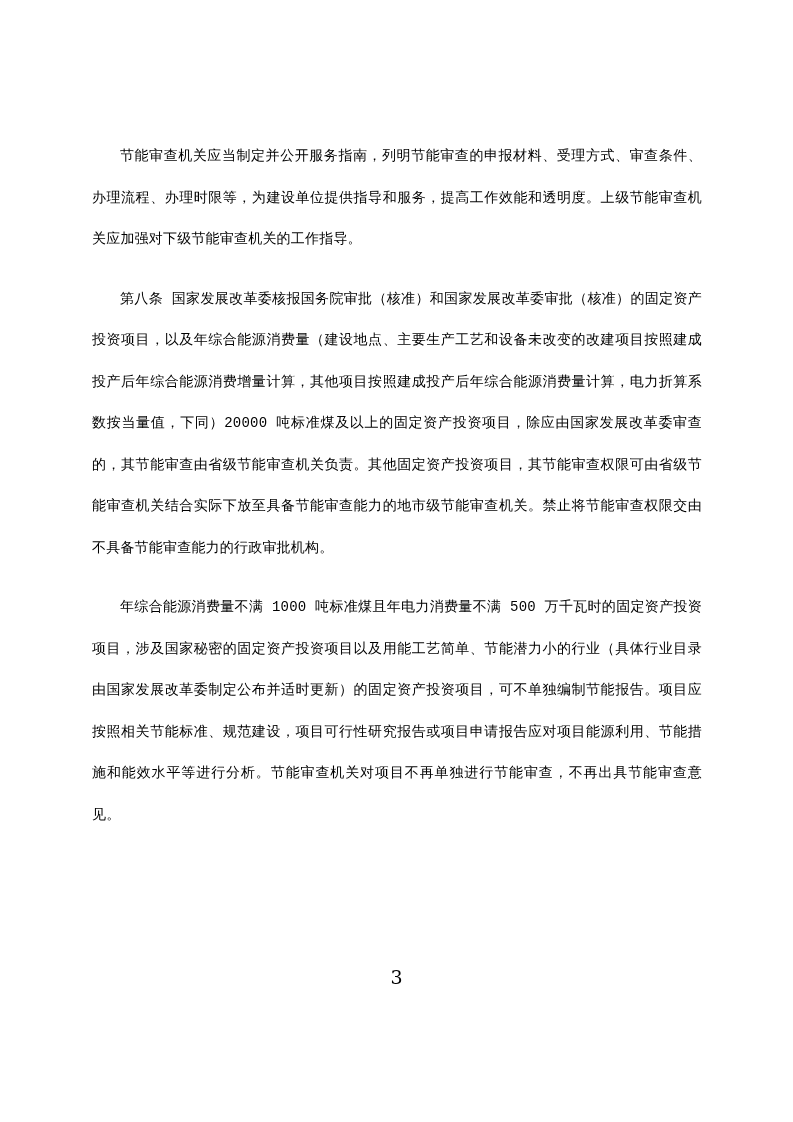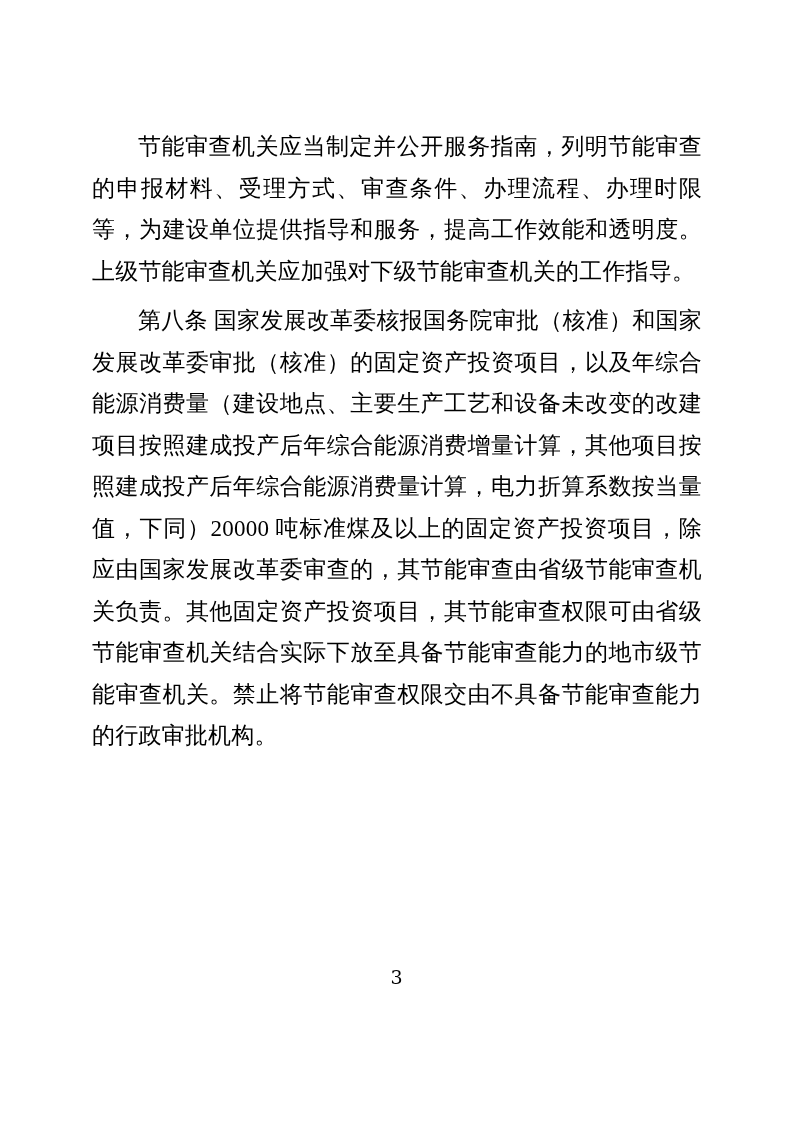--- a/index.html
+++ b/index.html
@@ -23,42 +23,43 @@
     background: #ffffff;
     overflow: hidden;
   }
   .body-text {
     position: absolute;
     left: 92px;
     top: 118px;
     width: 610px;
   }
   .para {
-    font-size: 23px;
+    font-size: 14px;
     line-height: 41.5px;
     text-align: justify;
     text-justify: inter-ideograph;
     text-indent: 2em;
-    margin: 8px 0 0 0;
+    margin: 18px 0 0 0;
     letter-spacing: 0.2px;
-    font-family: Liberation Serif, serif;
+    font-family: Liberation Mono, monospace;
     font-weight: 400;
   }
   .page-number {
     position: absolute;
     left: 0;
     top: 966px;
     width: 793px;
     text-align: center;
     font-size: 19px;
     font-family: "DejaVu Serif", "Liberation Serif", serif;
   }
 </style>
 </head>
 <body>
 
 <div class="page">
   <div class="body-text">
     <p class="para">节能审查机关应当制定并公开服务指南，列明节能审查的申报材料、受理方式、审查条件、办理流程、办理时限等，为建设单位提供指导和服务，提高工作效能和透明度。上级节能审查机关应加强对下级节能审查机关的工作指导。</p>
     <p class="para">第八条 国家发展改革委核报国务院审批（核准）和国家发展改革委审批（核准）的固定资产投资项目，以及年综合能源消费量（建设地点、主要生产工艺和设备未改变的改建项目按照建成投产后年综合能源消费增量计算，其他项目按照建成投产后年综合能源消费量计算，电力折算系数按当量值，下同）20000 吨标准煤及以上的固定资产投资项目，除应由国家发展改革委审查的，其节能审查由省级节能审查机关负责。其他固定资产投资项目，其节能审查权限可由省级节能审查机关结合实际下放至具备节能审查能力的地市级节能审查机关。禁止将节能审查权限交由不具备节能审查能力的行政审批机构。</p>
+    <p class="para">年综合能源消费量不满 1000 吨标准煤且年电力消费量不满 500 万千瓦时的固定资产投资项目，涉及国家秘密的固定资产投资项目以及用能工艺简单、节能潜力小的行业（具体行业目录由国家发展改革委制定公布并适时更新）的固定资产投资项目，可不单独编制节能报告。项目应按照相关节能标准、规范建设，项目可行性研究报告或项目申请报告应对项目能源利用、节能措施和能效水平等进行分析。节能审查机关对项目不再单独进行节能审查，不再出具节能审查意见。</p>
   </div>
   <div class="page-number">3</div>
 </div>
 
 </body></html>

